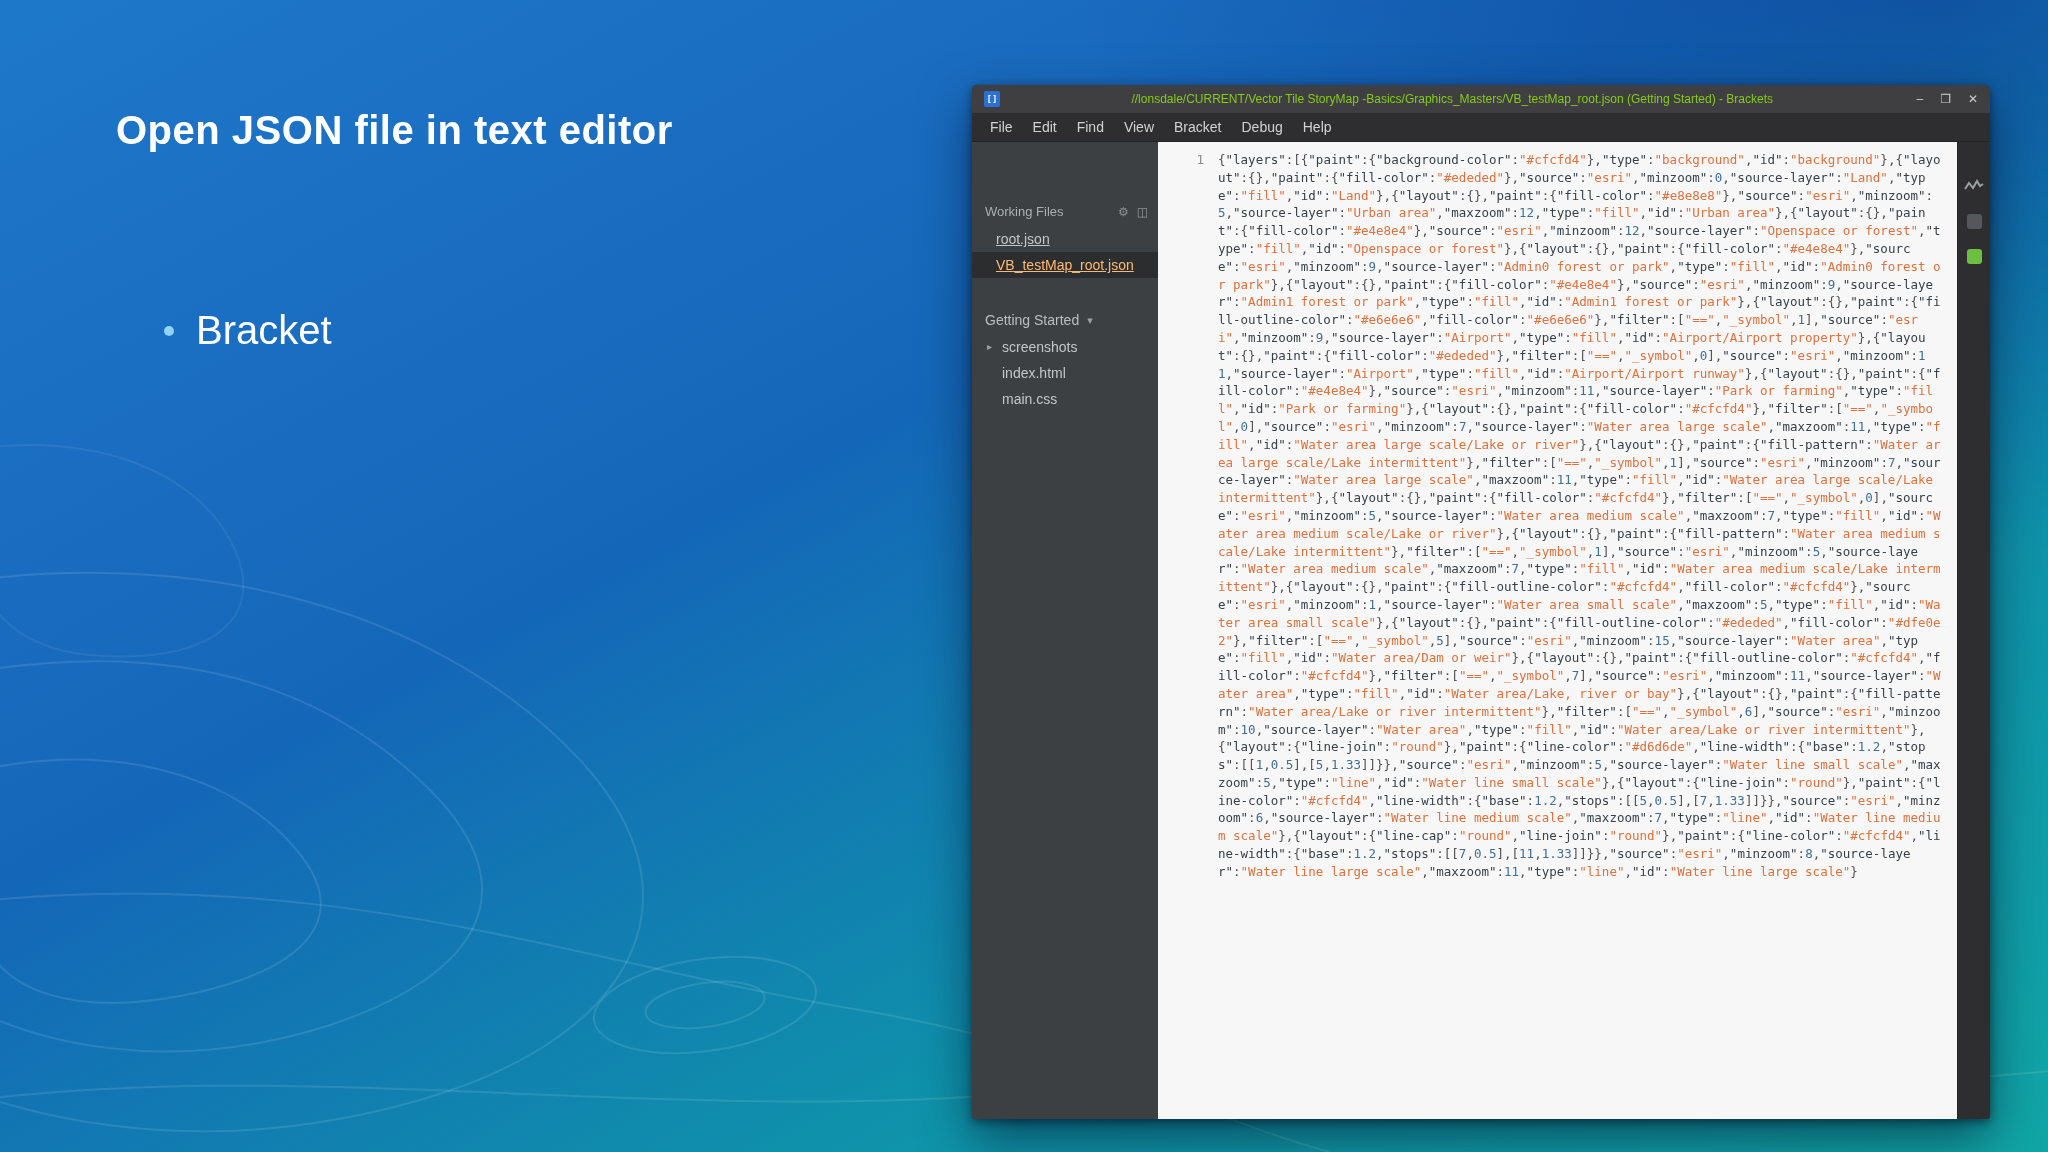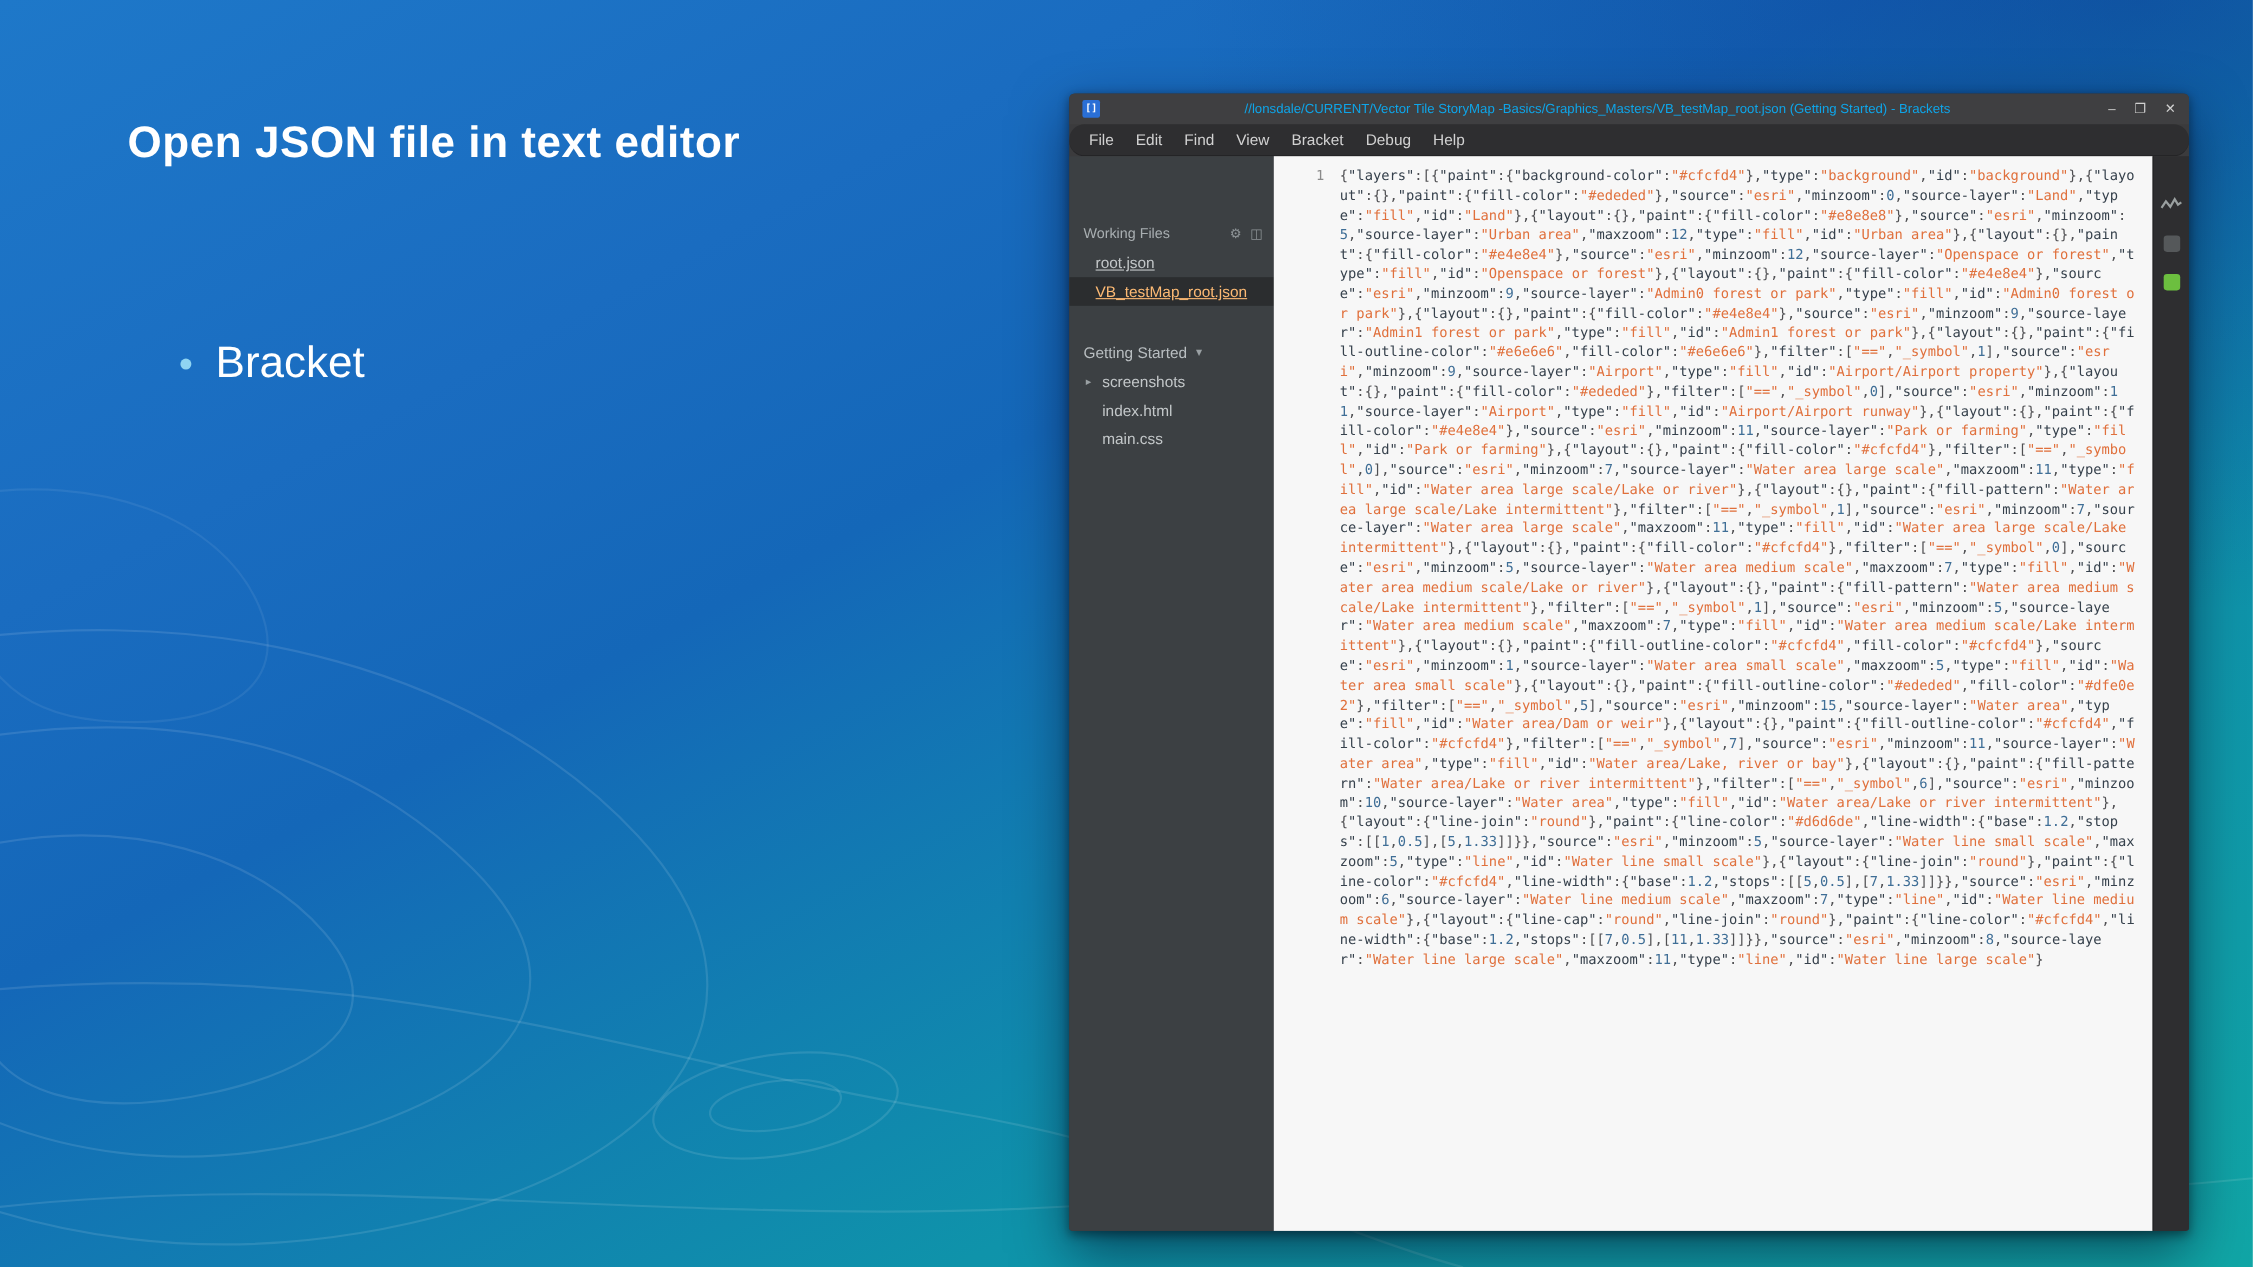--- a/index.html
+++ b/index.html
@@ -15,25 +15,25 @@
   .dot{width:10px;height:10px;border-radius:50%;background:#8fd4f2;margin-right:22px;flex:none;}
   .bullet-text{font-size:40px;color:#ffffff;}
 
   
   .window{position:absolute;left:972px;top:85px;width:1018px;height:1034px;background:#3b3b3d;
     border-radius:5px 5px 3px 3px;overflow:hidden;display:flex;flex-direction:column;
     box-shadow:0 20px 50px rgba(0,0,25,.5),0 3px 10px rgba(0,0,0,.45);}
   .titlebar{height:28px;background:#3f3f41;display:flex;align-items:center;padding:0 12px;flex:none;}
   .appicon{width:16px;height:16px;background:#2a6fd6;color:#fff;border-radius:2px;flex:none;
     display:flex;align-items:center;justify-content:center;font:bold 9px "DejaVu Sans Mono",monospace;}
-  .wtitle{flex:1;text-align:center;font-size:12px;color:#0ea5e9;white-space:nowrap;overflow:hidden;}
+  .wtitle{flex:1;text-align:center;font-size:12px;color:#84cc16;white-space:nowrap;overflow:hidden;}
   .controls{display:flex;gap:17px;margin-left:12px;color:#d0d0d0;font-size:12px;flex:none;}
   .controls span{cursor:pointer;line-height:1;}
   .menubar{height:28px;background:#2e2e30;display:flex;align-items:center;padding:0 8px;
-    color:#d2d2d2;font-size:14px;border-bottom:1px solid #242426;flex:none;border-radius:14px;}
+    color:#d2d2d2;font-size:14px;border-bottom:1px solid #242426;flex:none;}
   .menubar .mitem{padding:4px 10px;cursor:pointer;}
   .main{flex:1;display:flex;min-height:0;}
 
   
   .sidebar{width:186px;background:#3c4043;color:#c3c7c9;font-size:14px;flex:none;padding-top:8px;}
   .wf-header{display:flex;align-items:center;justify-content:space-between;padding:6px 10px 7px 13px;color:#a9afb2;font-size:13px;margin-top:48px;}
   .wf-icons{display:flex;gap:8px;color:#8d9396;font-size:12px;}
   .wf-icons span{cursor:pointer;}
   .file-row{padding:5px 8px 5px 24px;cursor:pointer;white-space:nowrap;overflow:hidden;text-decoration:underline;}
   .file-row.selected{background:#2b2d2f;color:#fdba74;}

